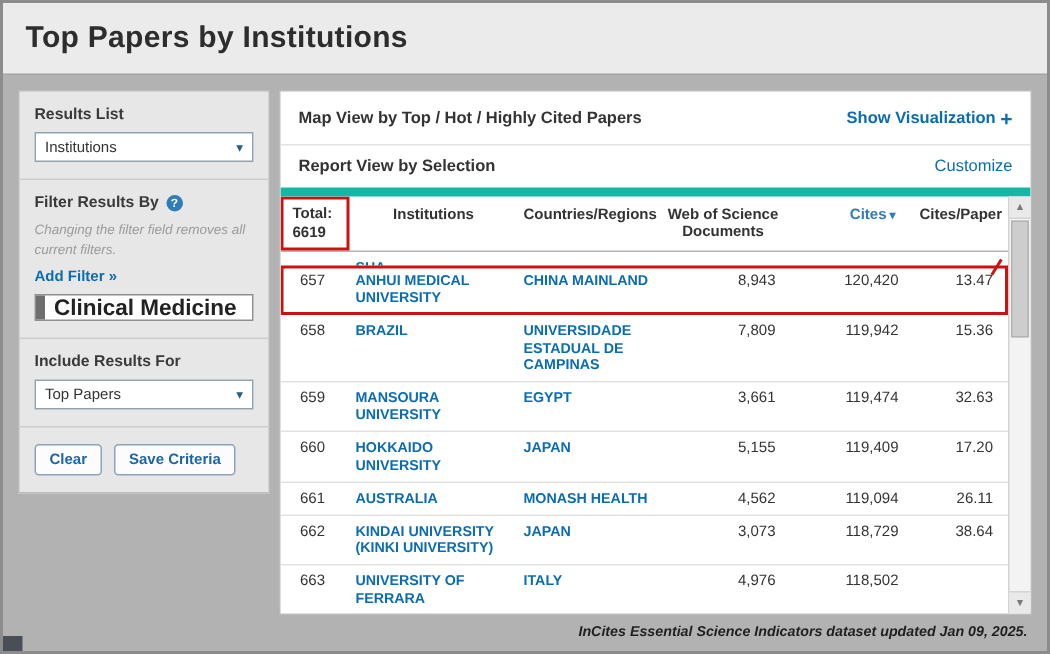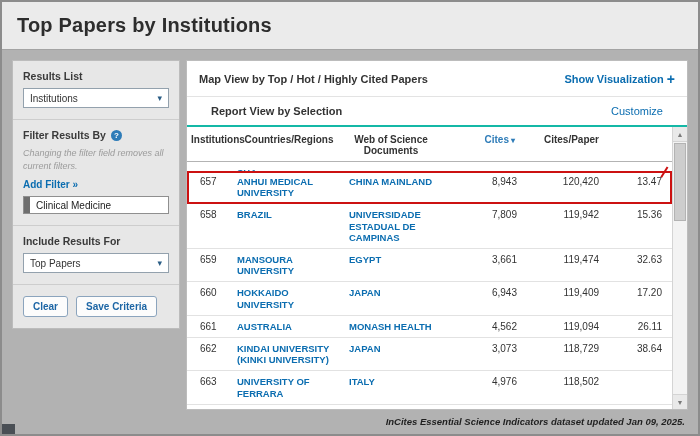--- a/index.html
+++ b/index.html
@@ -19,31 +19,31 @@
   .section { padding:9px 10px 11px; border-bottom:1px solid #cdcdcd; }
   .side-label { font-size:10.5px; font-weight:bold; color:#3a3a3a; display:flex; align-items:center; }
   .selectbox { margin-top:6px; background:#fff; border:1px solid #93a1ad; height:20px; display:flex; align-items:center; justify-content:space-between; padding:0 6px; cursor:pointer; }
   .selectbox .val { font-size:10px; color:#333; }
   .chev { color:#2a5d85; font-size:9px; }
   .help { background:#2e7cb8; color:#fff; border-radius:50%; width:11px; height:11px; font-size:8px; font-weight:bold; display:inline-flex; align-items:center; justify-content:center; margin-left:5px; }
   .note { color:#9b9b9b; font-style:italic; font-size:9px; line-height:1.4; margin:6px 0 7px; }
   .addfilter { color:#0b6db0; font-weight:bold; font-size:10px; text-decoration:none; display:inline-block; margin-bottom:6px; cursor:pointer; }
   .filter-input { background:#fff; border:1px solid #8f8f8f; height:18px; display:flex; align-items:center; width:146px; }
   .grip { width:6px; height:100%; background:#6e6e6e; margin-right:6px; }
-  .filter-text { font-size:10px; color:#222; }
+  .filter-text { font-size:15px; color:#222;font-weight:bold; }
   .btn-row { padding:11px 10px; display:flex; gap:8px; border-bottom:none; }
   .btn { background:#fcfcfc; border:1px solid #8ba4bd; color:#1d66a5; font-weight:bold; font-size:10px; padding:4px 9px; border-radius:3px; font-family:"Liberation Sans",sans-serif; cursor:pointer; }
 
   
   .main { flex:1; background:#fff; border:1px solid #bcbcbc; position:relative; display:flex; flex-direction:column; overflow:hidden; }
   .mapview-row { display:flex; justify-content:space-between; align-items:center; padding:10px 12px 9px; border-bottom:1px solid #e3e3e3; }
   .panel-title { font-size:11px; font-weight:bold; color:#333; }
   .showviz { color:#0b6db0; font-weight:bold; font-size:11px; cursor:pointer; display:flex; align-items:center; gap:3px; }
   .showviz .plus { font-size:14px; }
-  .reportview-row { display:flex; justify-content:space-between; align-items:center; padding:8px 24px; border-bottom:2px solid #14b8a6; }
+  .reportview-row { display:flex; justify-content:space-between; align-items:center; padding:8px 12px; border-bottom:6px solid #14b8a6; }
   .customize { color:#0b6db0; font-size:11px; text-decoration:none; cursor:pointer; }
 
   
   .table-wrap { position:relative; flex:1; overflow:hidden; }
   .table-inner { margin-right:15px; }
   .grid { display:grid; grid-template-columns:46px 112px 92px 90px 82px minmax(0,1fr); }
   .c { padding:5px 4px; font-size:9.5px; }
   .header { border-bottom:1px solid #b3b3b3; align-items:stretch; }
   .h { font-weight:bold; color:#333; font-size:10px; text-align:center; padding-top:7px; }
   .h.right { text-align:right; padding-right:10px; }
@@ -128,20 +128,24 @@
 
       <div class="reportview-row">
         <span class="panel-title">Report View by Selection</span>
         <a class="customize">Customize</a>
       </div>
 
       <div class="table-wrap">
         <div class="table-inner">
 
           <div class="grid header">
+            <div class="c total-box">
+              <div>Total:</div>
+              <div>6619</div>
+            </div>
             <div class="c h">Institutions</div>
             <div class="c h">Countries/Regions</div>
             <div class="c h">Web of Science Documents</div>
             <div class="c h cites-h">
               <span>Cites</span><span class="caret">▾</span>
             </div>
             <div class="c h right">Cites/Paper</div>
           </div>
 
           <div class="rows">
@@ -179,21 +183,21 @@
               <div class="c country">EGYPT</div>
               <div class="c num">3,661</div>
               <div class="c num">119,474</div>
               <div class="c num">32.63</div>
             </div>
 
             <div class="grid row">
               <div class="c rank">660</div>
               <div class="c inst">HOKKAIDO UNIVERSITY</div>
               <div class="c country">JAPAN</div>
-              <div class="c num">6,943</div>
+              <div class="c num">5,155</div>
               <div class="c num">119,409</div>
               <div class="c num">17.20</div>
             </div>
 
             <div class="grid row">
               <div class="c rank">661</div>
               <div class="c country">AUSTRALIA</div>
               <div class="c inst">MONASH HEALTH</div>
               <div class="c num">4,562</div>
               <div class="c num">119,094</div>

